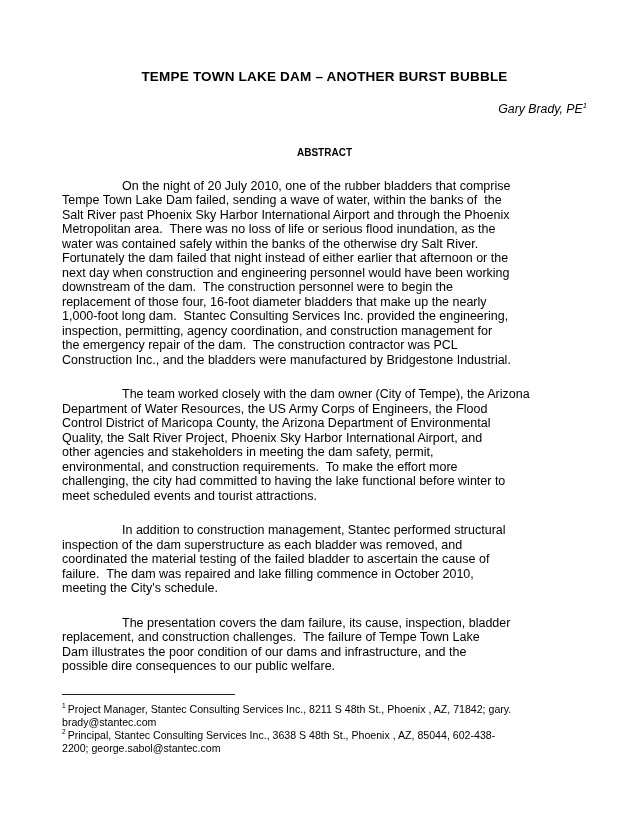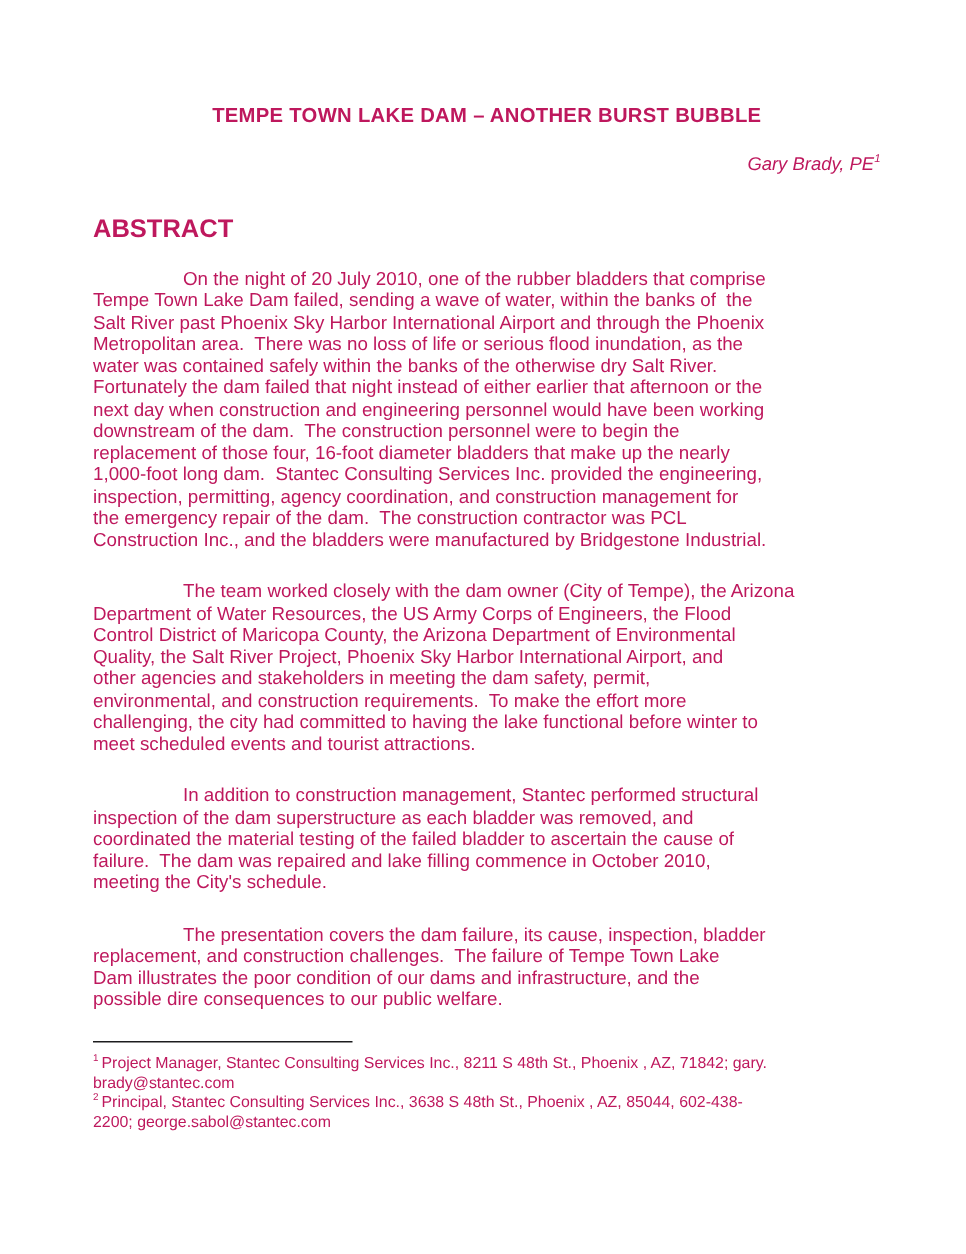--- a/index.html
+++ b/index.html
@@ -1,21 +1,21 @@
 <!DOCTYPE html>
 <html><head>
 <meta charset="utf-8">
 <style>
   html, body { margin: 0; padding: 0; background: #ffffff; }
   .page {
     position: relative;
     width: 644px;
     height: 836px;
     background: #ffffff;
-    color: #be185d;
+    color: #000000;
     font-family: "Liberation Sans", "DejaVu Sans", sans-serif;
     box-sizing: border-box;
     padding: 70px 57px 0 62px;
     overflow: hidden;
   }
   .title {
     font-size: 13.5px;
     font-weight: bold;
     text-align: center;
     letter-spacing: 0.2px;
@@ -24,22 +24,23 @@
   }
   .authors {
     margin-top: 18px;
     text-align: right;
     font-style: italic;
     font-size: 12.3px;
     line-height: 14.5px;
   }
   .abstract-heading {
     margin: 29px 0 19px 0;
-    font-size: 17px;
+    font-size: 10px;
     font-weight: bold;
+    text-align: center;
     line-height: 14px;
   }
   .para {
     margin: 0 0 20px 0;
     width: 560px;
     font-size: 12.5px;
     line-height: 14.5px;
     text-indent: 60px;
     white-space: pre-wrap;
     text-align: left;

